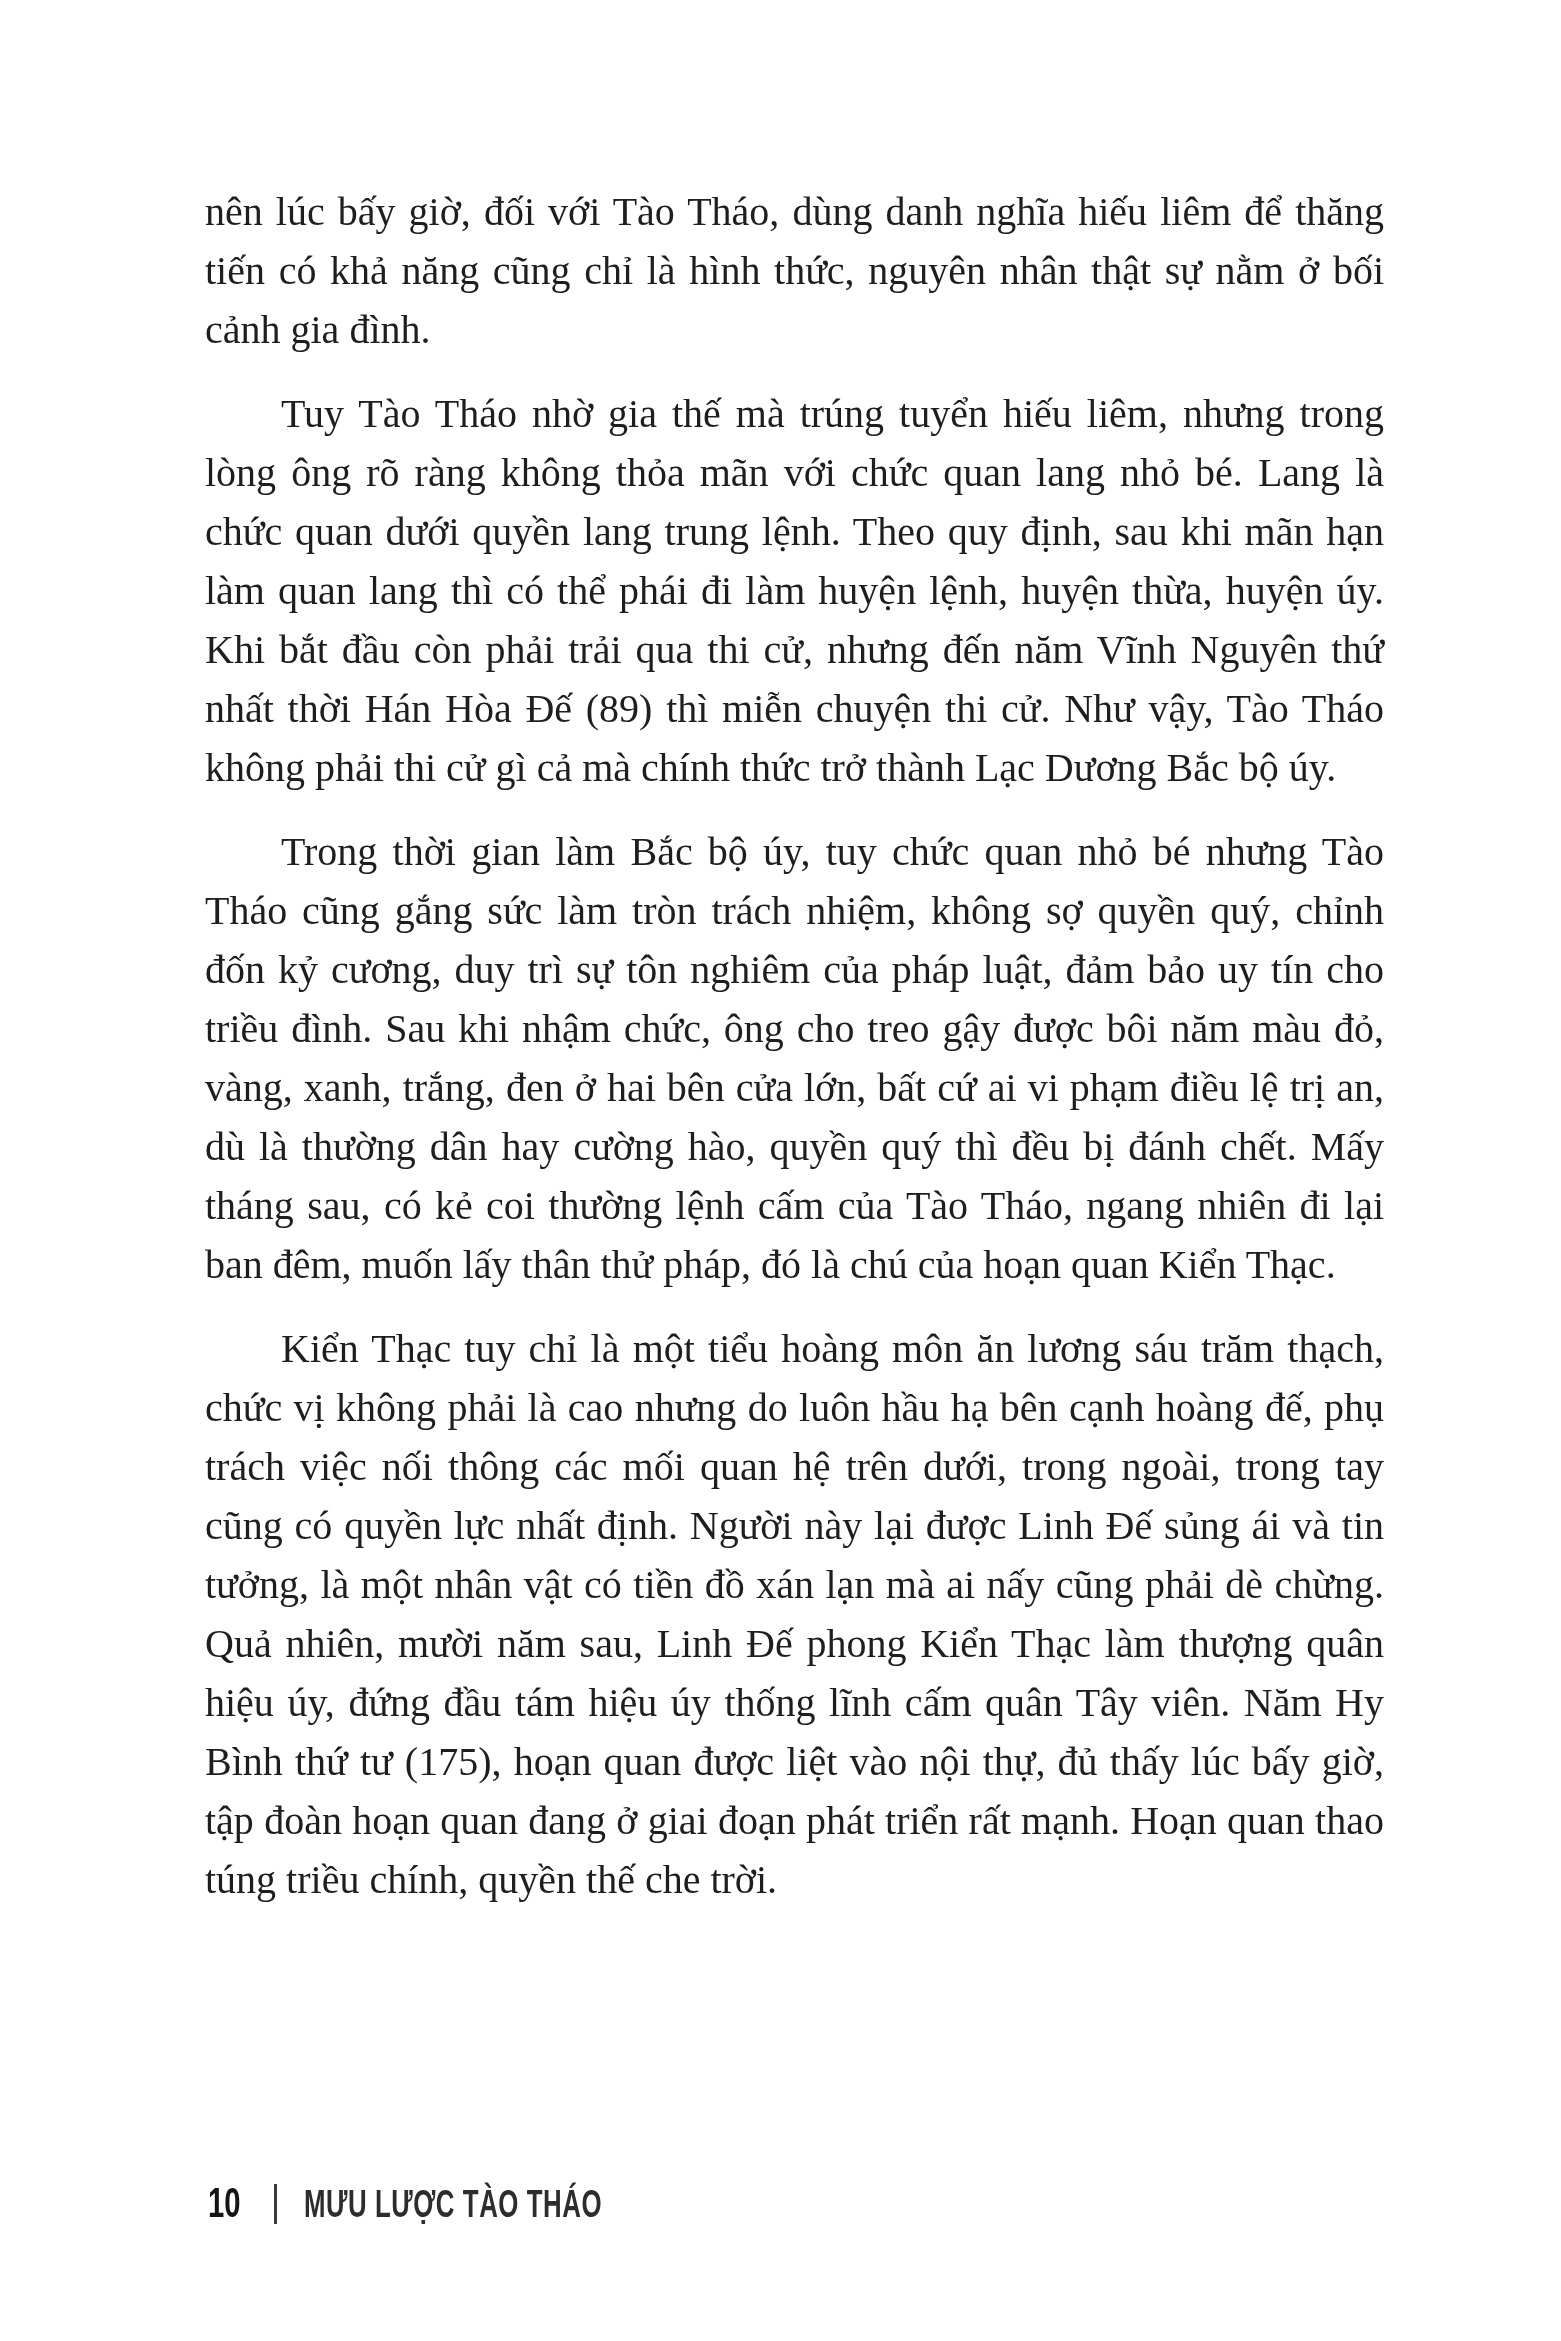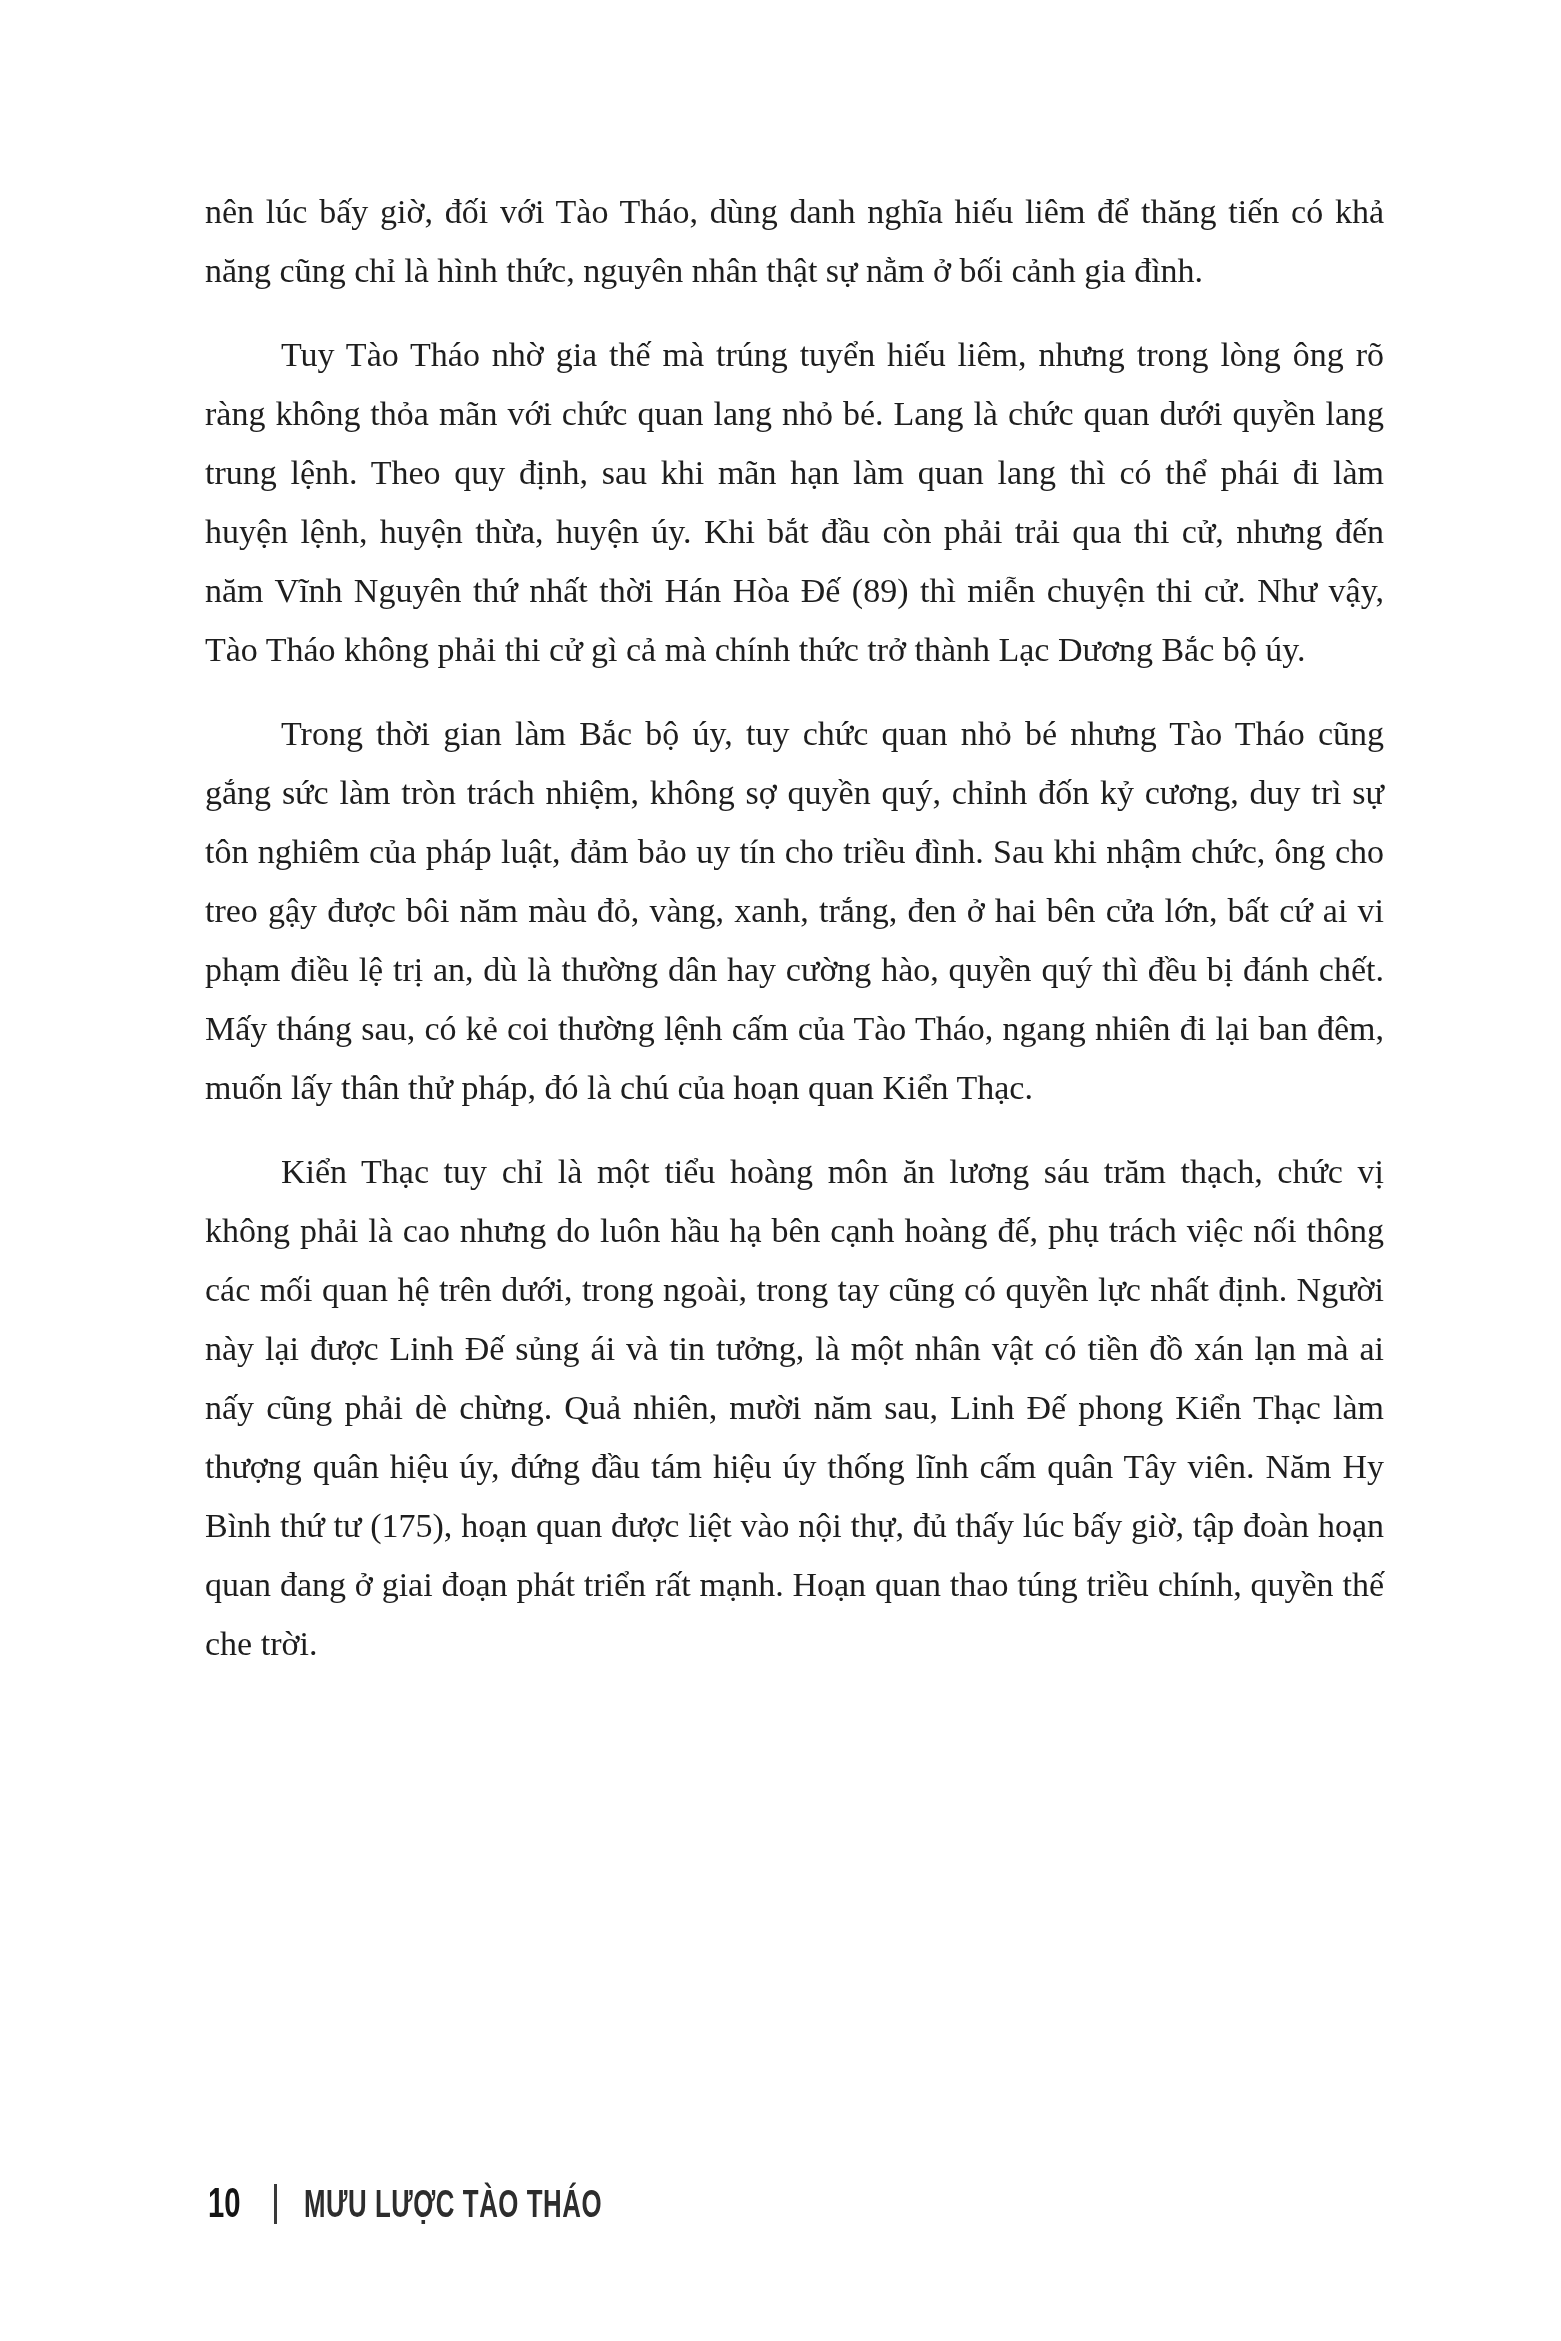--- a/index.html
+++ b/index.html
@@ -17,21 +17,21 @@
   .page{
     position:relative;
     width:1561px;height:2342px;
     background:var(--bg);
   }
   .text-block{
     position:absolute;
     left:205px;top:182px;
     width:1179px;
     color:var(--ink);
-    font-size:34px;
+    font-size:40px;
     line-height:59px;
     text-align:justify;
     text-justify:inter-word;
   }
   .text-block p{
     margin:0 0 25px 0;
     text-indent:76px;
   }
   .text-block p.no-indent{
     text-indent:0;

